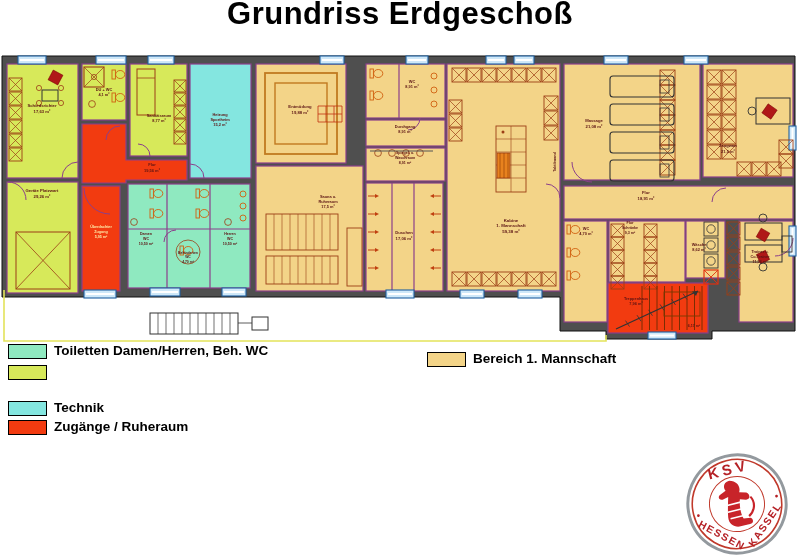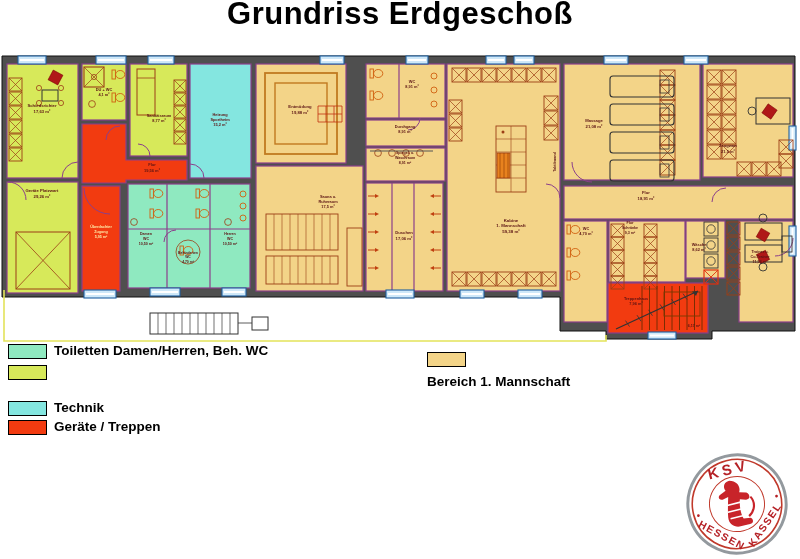--- a/index.html
+++ b/index.html
@@ -667,24 +667,24 @@
 </div>
 <div class="leg-row" style="left:8px;top:364px;">
   <span class="sw" style="background: rgb(215, 233, 90);"></span>
 </div>
 <div class="leg-row" style="left:8px;top:400px;justify-content:center;">
   <span class="sw" style="background: rgb(132, 230, 224);"></span>
   <span class="lt">Technik</span>
 </div>
 <div class="leg-row" style="left:8px;top:419px;">
   <span class="sw" style="background: rgb(242, 59, 16);"></span>
-  <span class="lt">Geräte / Treppen</span>
+  <span class="lt">Zugänge / Ruheraum</span>
 </div>
 
-<div class="leg-row" style="left:427px;top:351px;flex-direction:column;">
+<div class="leg-row" style="left:427px;top:351px;">
   <span class="sw" style="background: rgb(243, 212, 136);"></span>
   <span class="lt">Bereich 1. Mannschaft</span>
 </div>
 
 <svg id="logo" width="110" height="108" viewBox="-55 -55 110 110">
   <g transform="rotate(-14)">
     <circle r="50" fill="#ffffff" stroke="#93999e" stroke-width="3"></circle>
     <circle r="45.5" fill="none" stroke="#c0392b" stroke-width="1.6"></circle>
     <circle r="28" fill="none" stroke="#c0392b" stroke-width="1"></circle>
     <text y="-31" text-anchor="middle" font-size="15" font-weight="bold" letter-spacing="4" fill="#b52025">KSV</text>

